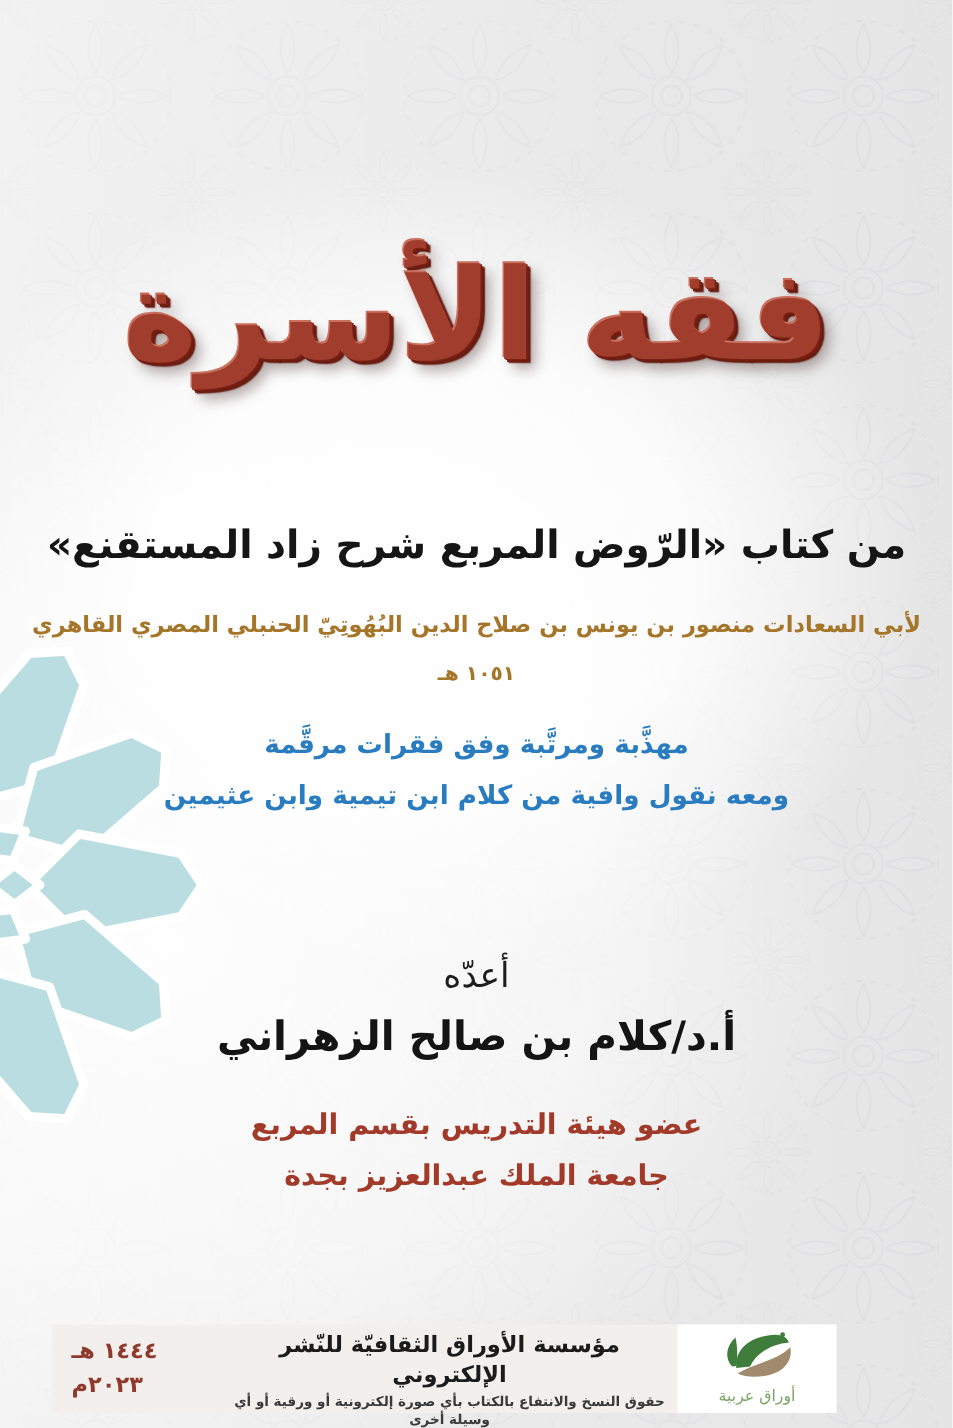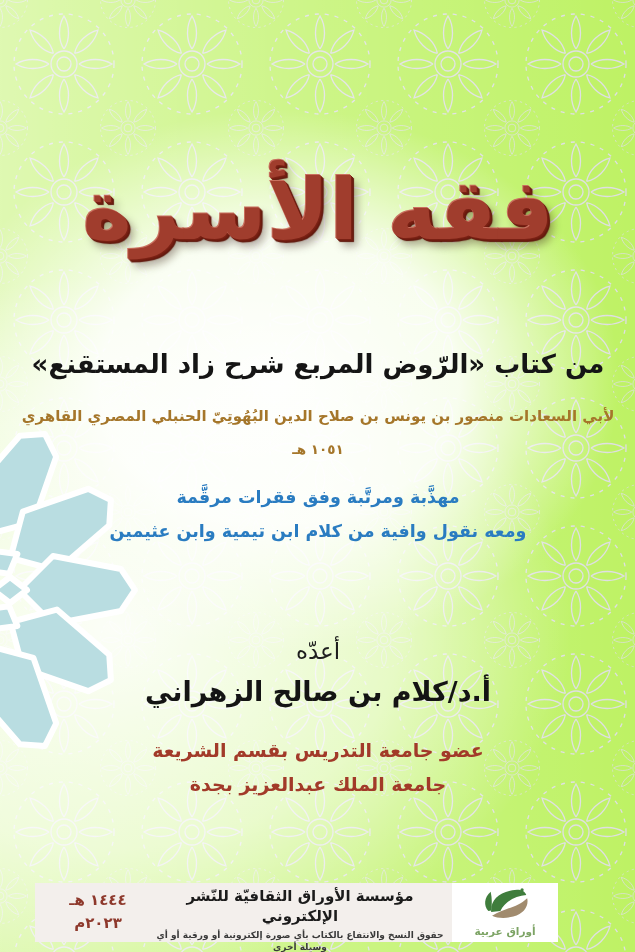--- a/index.html
+++ b/index.html
@@ -1,18 +1,18 @@
 <!DOCTYPE html>
 <html lang="ar" dir="rtl"><head>
 <meta charset="utf-8">
 <style>
   html,body{margin:0;padding:0;background:#ffffff;}
   .page{
     position:relative;width:635px;height:952px;overflow:hidden;
-    background:#bef264;direction:rtl;
+    background:#e5e5e5;direction:rtl;
     font-family:"DejaVu Sans","Liberation Sans",sans-serif;
   }
   .bg-svg{position:absolute;top:0;left:0;z-index:0;}
   .bg-fade{
     position:absolute;inset:0;z-index:1;pointer-events:none;
     background:
       radial-gradient(ellipse 400px 320px at 44% 40%, rgba(255,255,255,0.98) 0%, rgba(255,255,255,0.88) 45%, rgba(255,255,255,0) 85%),
       radial-gradient(ellipse 520px 400px at 18% 66%, rgba(255,255,255,0.92) 0%, rgba(255,255,255,0.55) 55%, rgba(255,255,255,0) 88%),
       linear-gradient(to left, rgba(255,255,255,0) 0%, rgba(255,255,255,0.25) 55%, rgba(255,255,255,0.5) 100%);
   }
@@ -30,31 +30,31 @@
   .year-line{top:441px;font-size:13.5px;font-weight:bold;color:#a5762a;}
   .features{top:481px;font-size:17.5px;font-weight:bold;color:#2a7cc1;line-height:33.5px;}
   .prepared-label{top:638px;font-size:23px;font-weight:normal;color:#1e1e1e;}
   .preparer-name{top:676px;font-size:27px;font-weight:bold;color:#141414;}
   .roles{top:733px;font-size:19px;font-weight:bold;color:#a23a29;line-height:34px;}
   .footer-panel{
     position:absolute;left:35px;top:883px;width:523px;height:59px;
     background:#f3efec;z-index:3;
   }
   .footer-dates{
-    position:absolute;left:48px;top:889px;width:100px;text-align:center;
+    position:absolute;left:48px;top:889px;width:100px;text-align:left;
     font-size:15px;font-weight:bold;color:#8e392c;line-height:23px;z-index:4;
   }
   .footer-center{position:absolute;left:150px;top:886px;width:300px;text-align:center;z-index:4;}
   .publisher-title{font-size:15px;font-weight:bold;color:#1b1b1b;line-height:20px;}
   .rights{font-size:9px;font-weight:bold;color:#3a3a3a;line-height:12px;margin-top:3px;text-align:center;}
   .logo-box{
     position:absolute;left:452px;top:883px;width:106px;height:59px;background:#ffffff;z-index:4;
     display:flex;flex-direction:column;align-items:center;justify-content:center;
   }
-  .logo-text{font-size:10.5px;font-weight:bold;color:#7da465;margin-top:1px;}
+  .logo-text{font-size:10.5px;font-weight:normal;color:#7da465;margin-top:1px;}
 </style>
 </head>
 <body>
 
 <div class="page">
 
   <svg class="bg-svg" width="635" height="952" aria-hidden="true">
     <defs>
       <g id="motif" stroke="#dedee2" fill="none" stroke-width="1.3">
         <circle r="7"></circle>
@@ -127,21 +127,21 @@
     <div class="centered features">
       <div>مهذَّبة ومرتَّبة وفق فقرات مرقَّمة</div>
       <div>ومعه نقول وافية من كلام ابن تيمية وابن عثيمين</div>
     </div>
 
     <div class="centered prepared-label">أعدّه</div>
 
     <div class="centered preparer-name">أ.د/كلام بن صالح الزهراني</div>
 
     <div class="centered roles">
-      <div>عضو جامعة التدريس بقسم الشريعة</div>
+      <div>عضو هيئة التدريس بقسم المربع</div>
       <div>جامعة الملك عبدالعزيز بجدة</div>
     </div>
 
   </div>
 
   <div class="footer-panel"></div>
 
   <div class="footer-dates">
     <div>١٤٤٤ هـ</div>
     <div>٢٠٢٣م</div>

